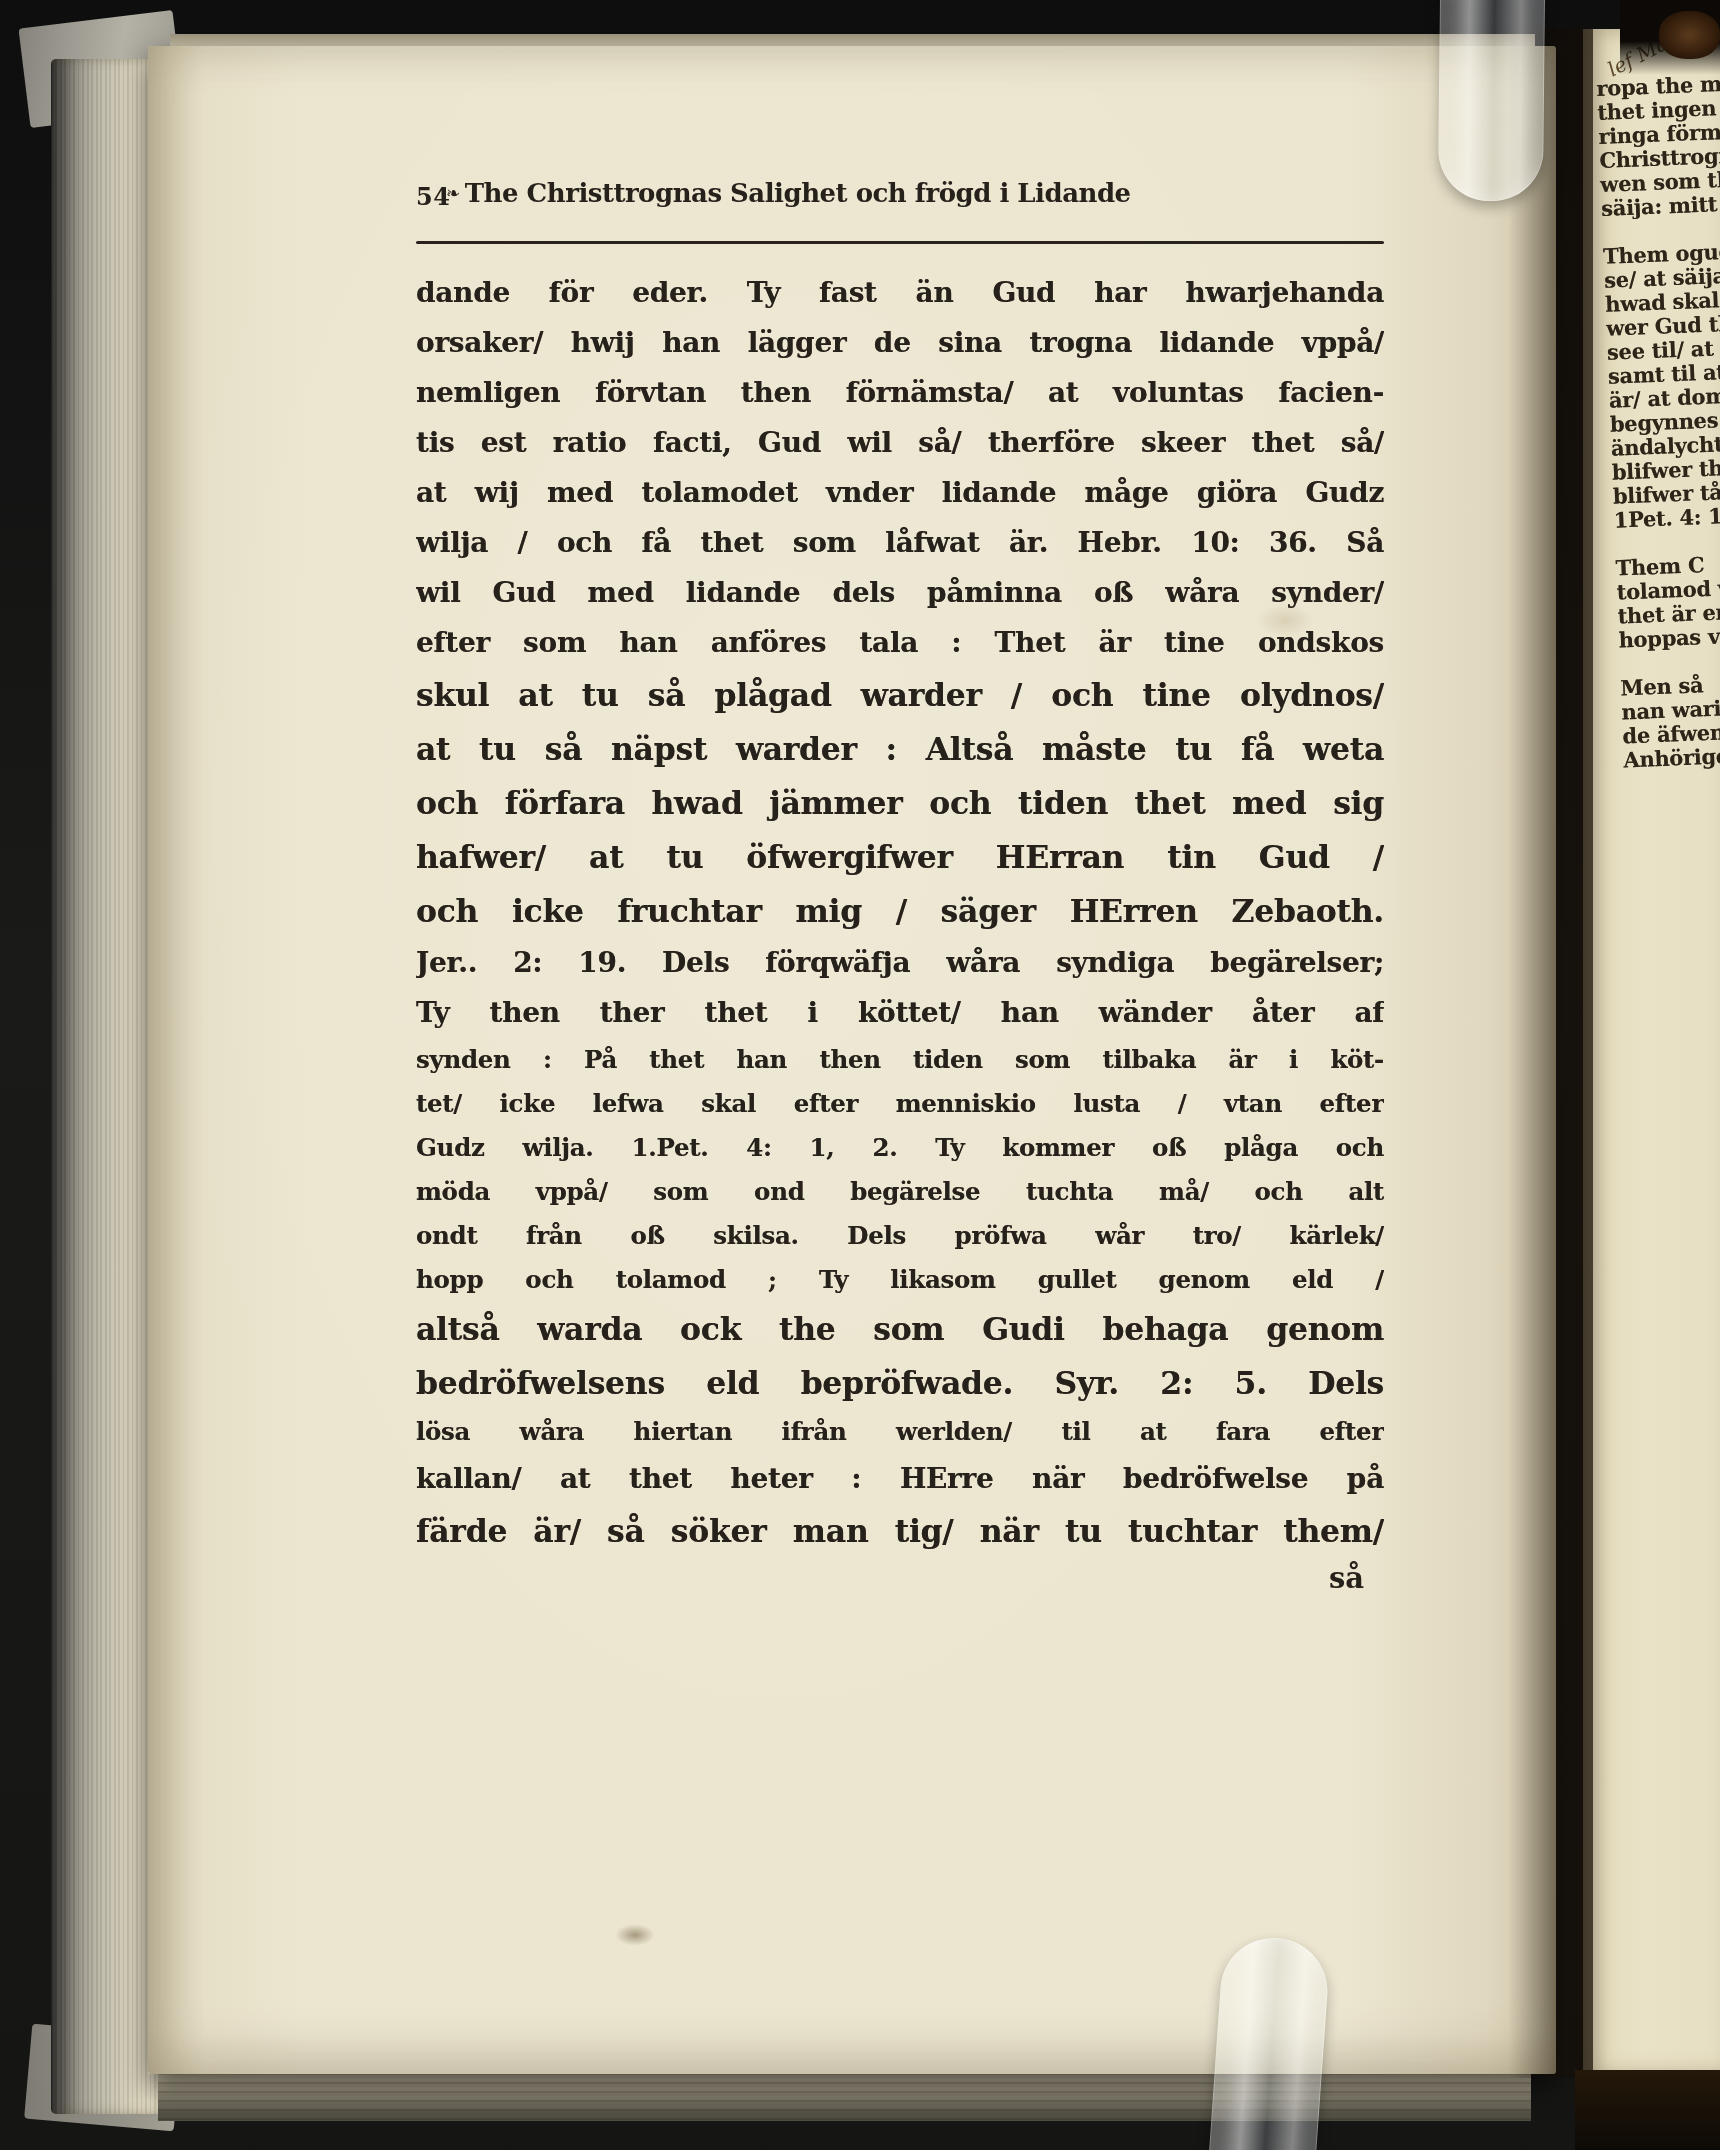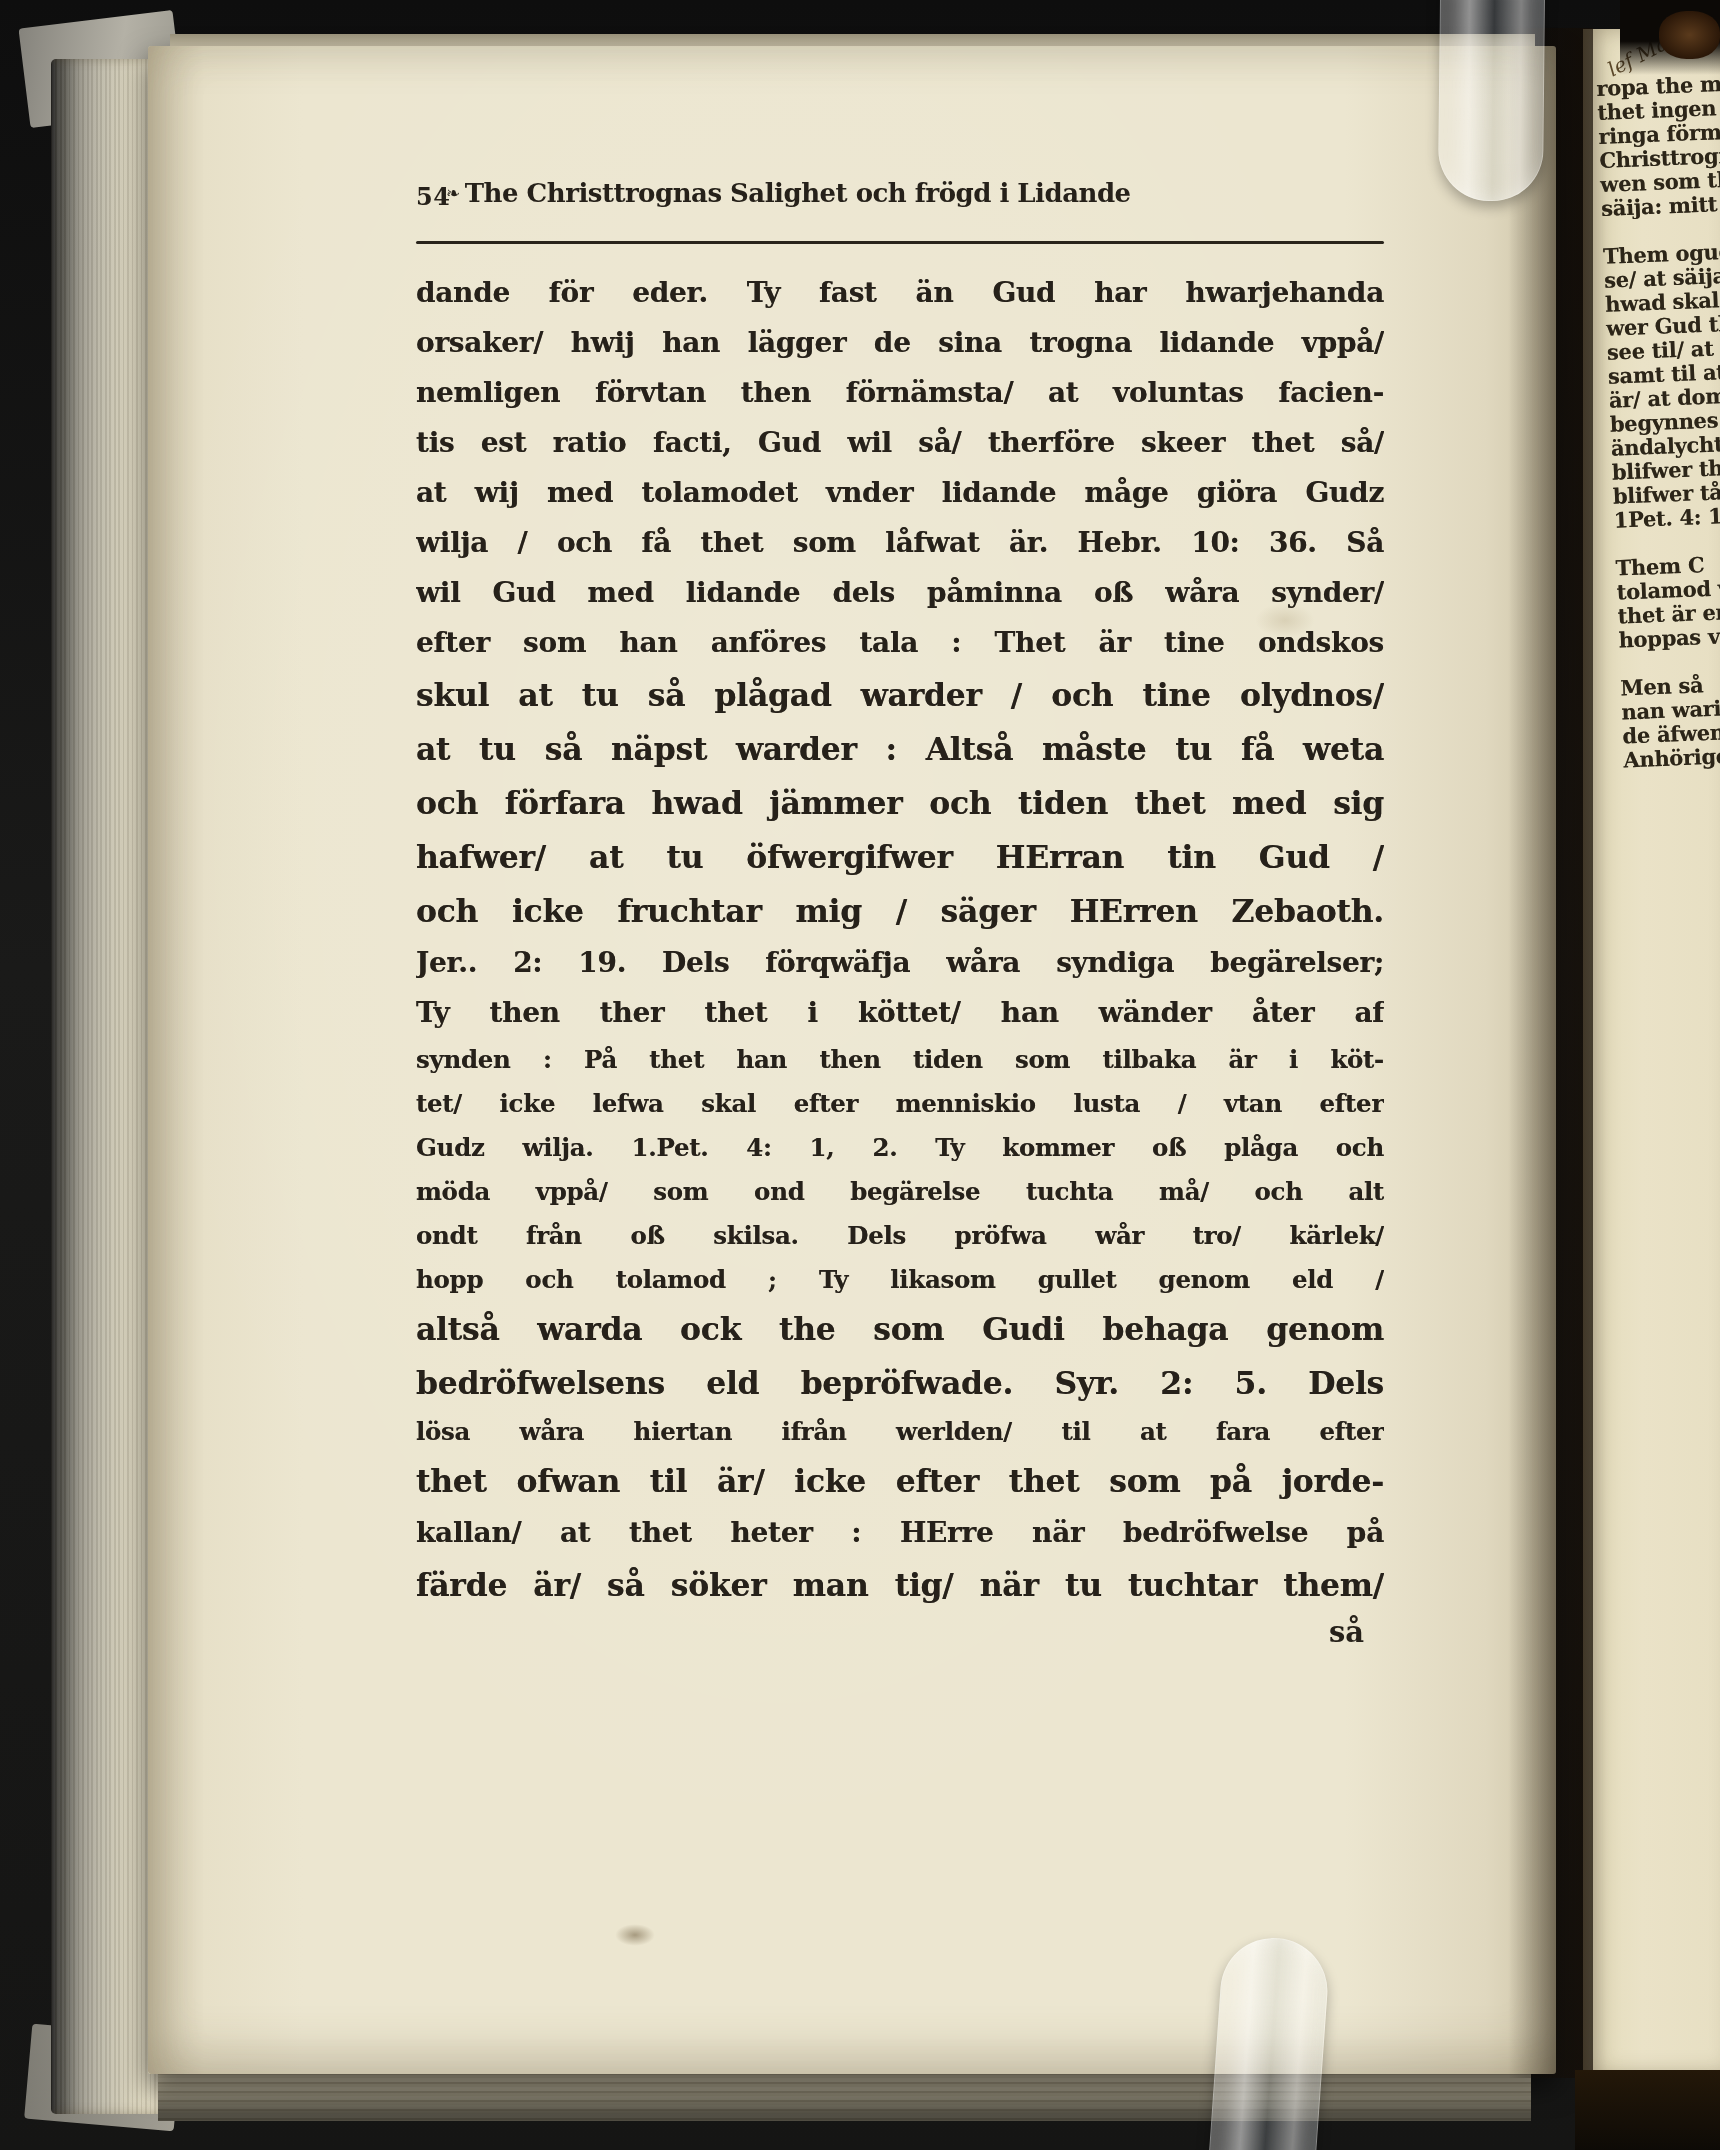--- a/index.html
+++ b/index.html
@@ -146,21 +146,20 @@
           <div class="body-line size-small">ondt från oß skilsa.  Dels pröfwa wår tro/ kärlek/</div>
 
           <div class="body-line size-small">hopp och tolamod ;  Ty likasom gullet genom eld /</div>
 
           <div class="body-line size-large">altså warda ock the som Gudi behaga genom</div>
 
           <div class="body-line size-large">bedröfwelsens eld bepröfwade.  Syr. 2: 5.  Dels</div>
 
           <div class="body-line size-small">lösa wåra hiertan ifrån werlden/  til at fara efter</div>
 
-          <div class="body-line size-large">thet ofwan til är/  icke efter thet som på jorde-</div>
 
 
           <div class="body-line size-normal">kallan/  at thet heter :  HErre när bedröfwelse på</div>
 
           <div class="body-line size-large">färde är/  så söker man tig/ när tu tuchtar them/</div>
         </div>
       <div class="catchword">så</div>
     </div>
   </div>
 

